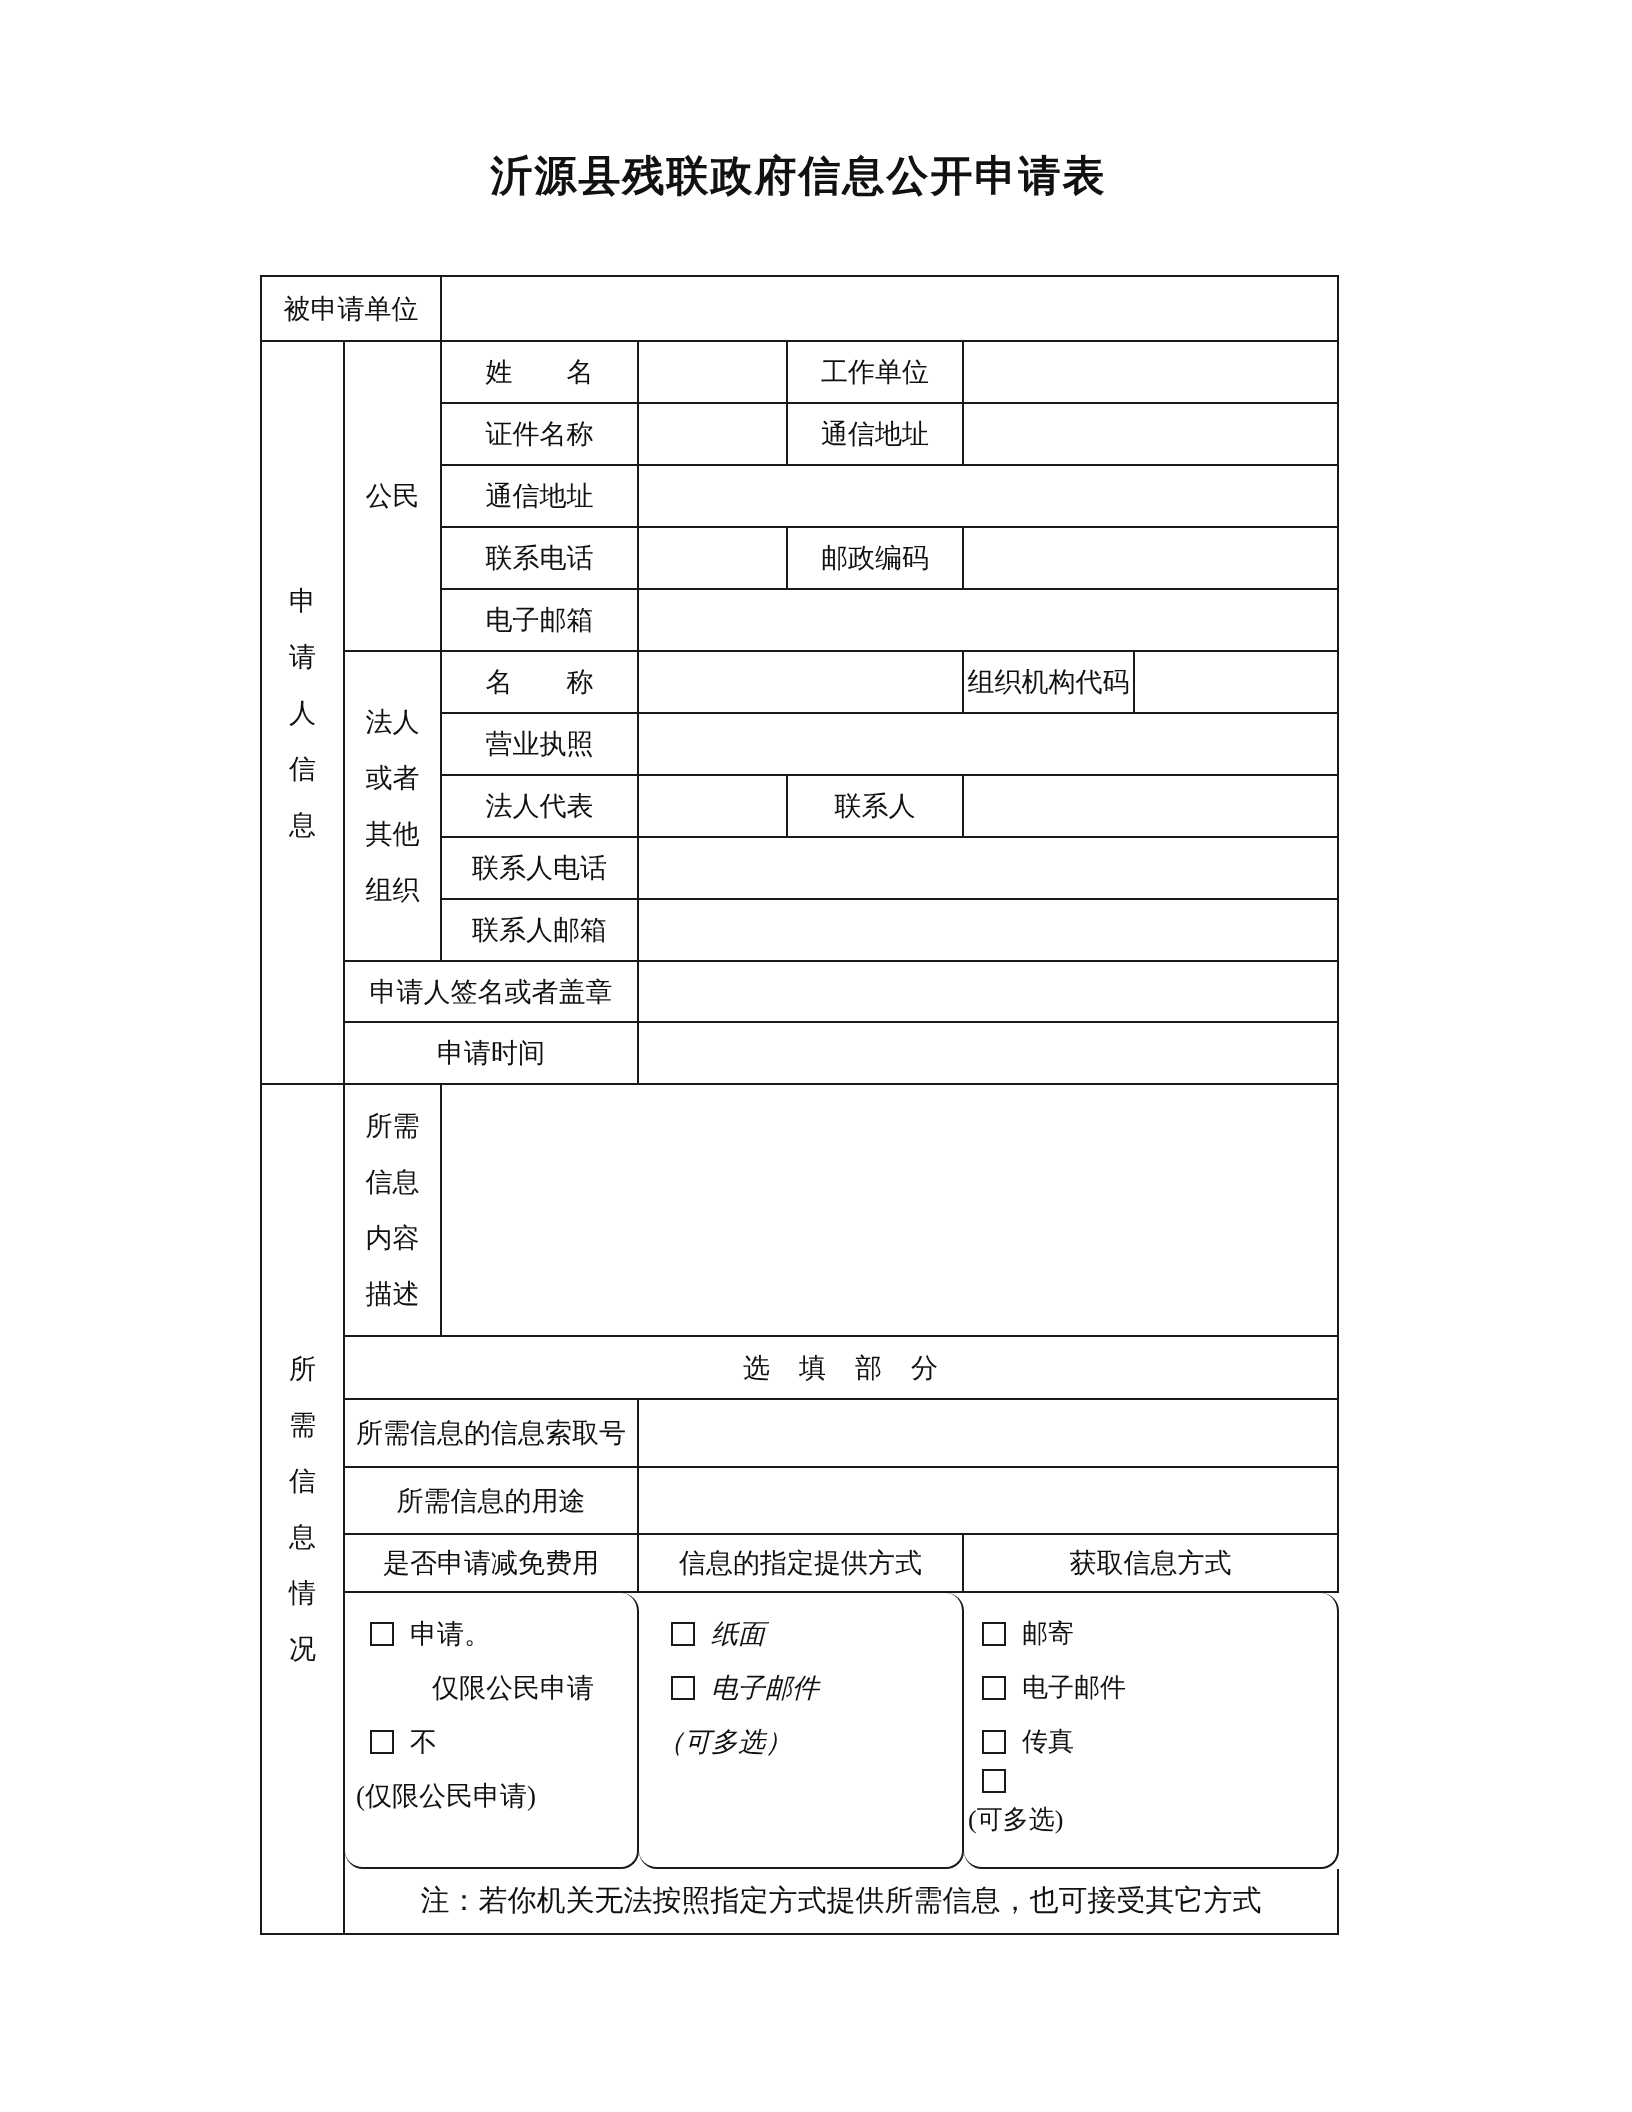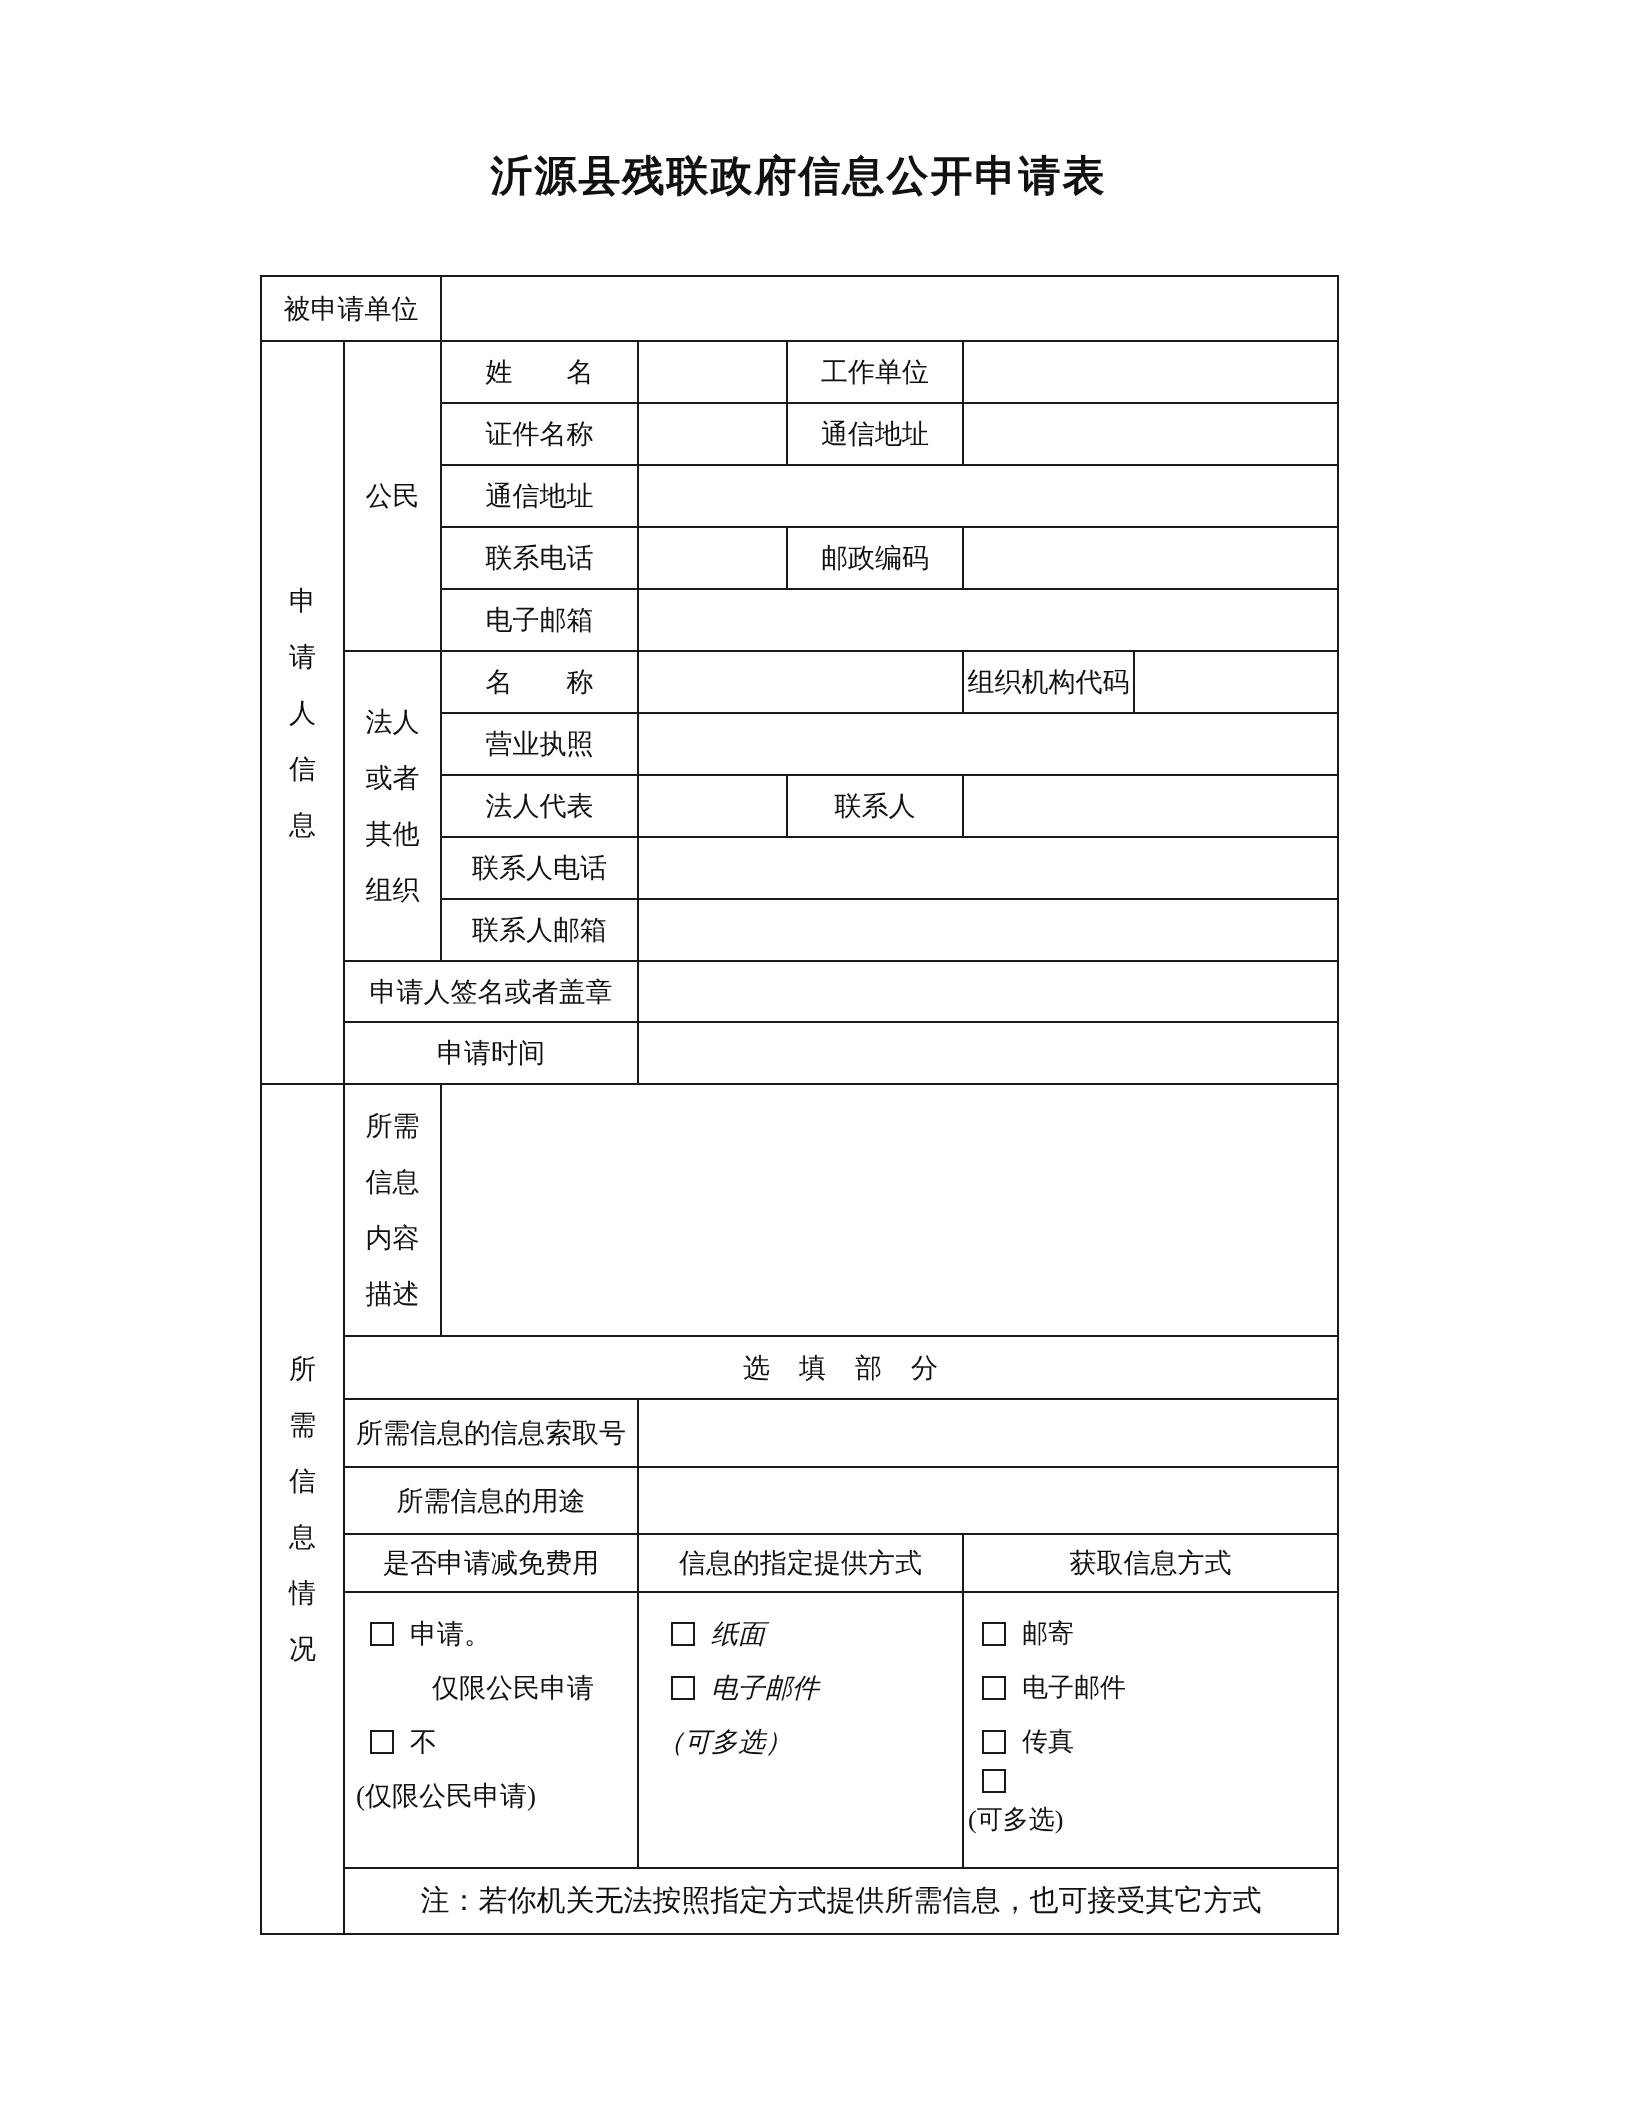--- a/index.html
+++ b/index.html
@@ -41,20 +41,21 @@
   }
   .lbl{text-align:center;}
   .v{white-space:pre-line;text-align:center;line-height:56px;}
   .input{justify-content:flex-start;}
   .opt{
     flex-direction:column;
     align-items:flex-start;
     justify-content:flex-start;
     padding:14px 6px 6px 25px;
     line-height:54px;
+    border-radius:18px;
   }
   .opt .opt-line{display:flex;align-items:center;white-space:nowrap;}
   .opt .indent{margin-left:62px;}
   .opt .outdent{margin-left:-14px;justify-content:center;}
   .cb{
     display:inline-block;
     width:20px;height:20px;
     border:2px solid #1a1a1a;
     margin-right:16px;
     flex:0 0 auto;

